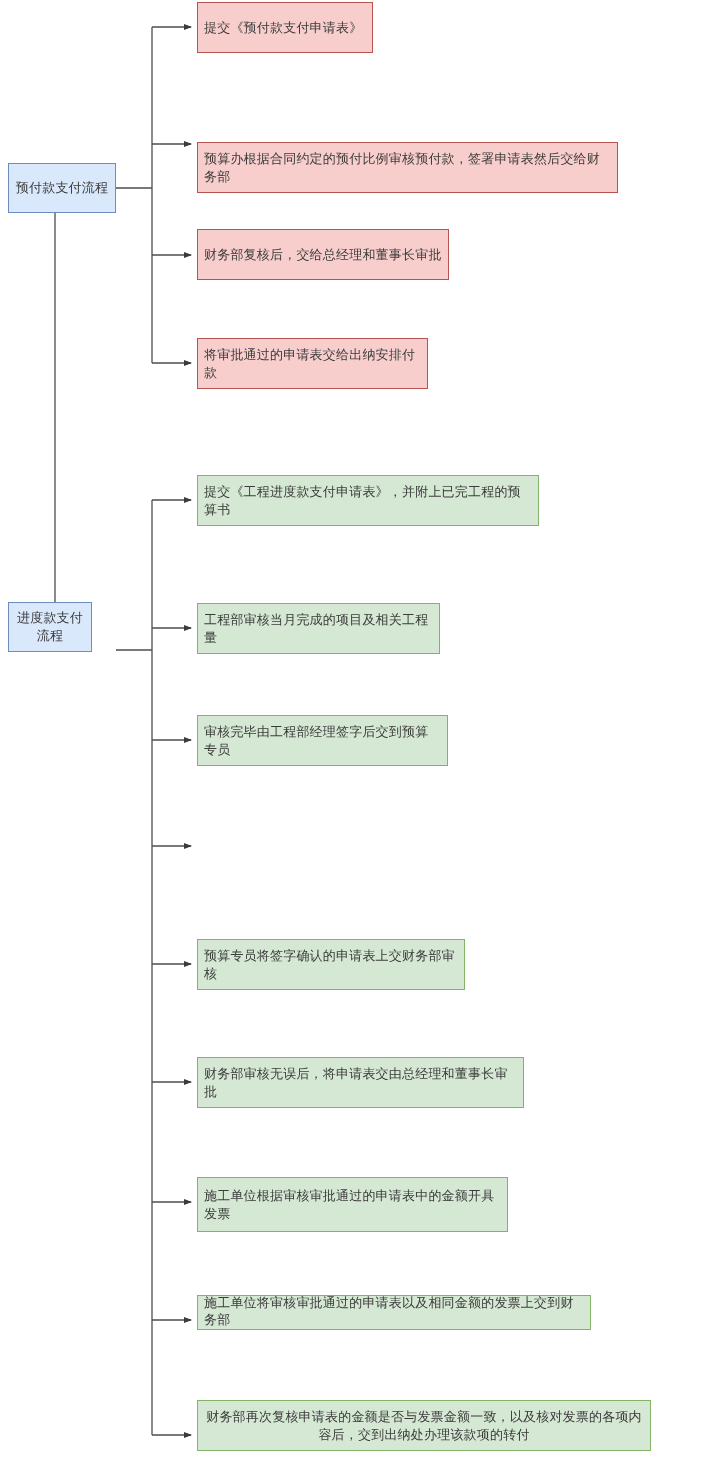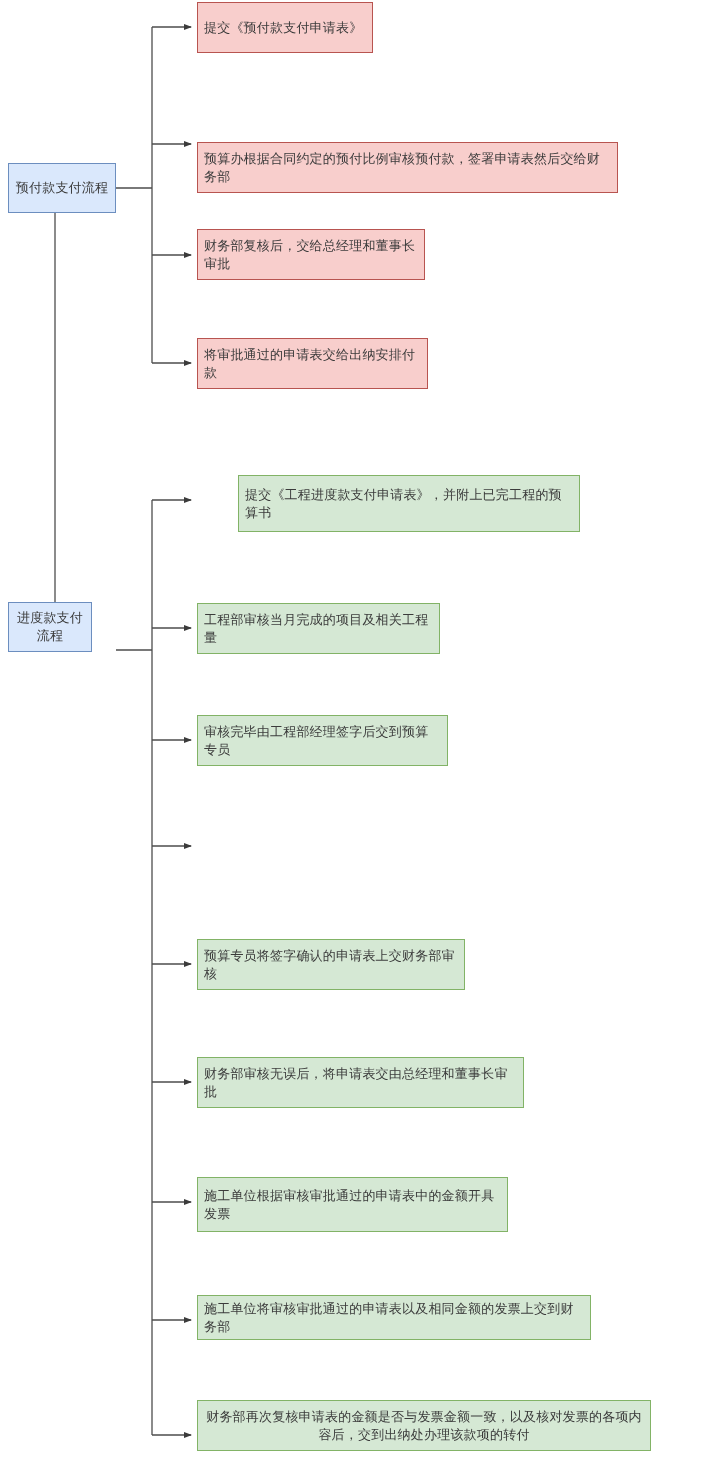--- a/index.html
+++ b/index.html
@@ -121,29 +121,29 @@
   </div>
 
   <div class="node node-pink" style="left:197px; top:2px; width:176px; height:51px;">
     <span class="node-label left">提交《预付款支付申请表》</span>
   </div>
 
   <div class="node node-pink" style="left:197px; top:118px; width:421px; height:51px;margin-top:24px;">
     <span class="node-label left">预算办根据合同约定的预付比例审核预付款，签署申请表然后交给财务部</span>
   </div>
 
-  <div class="node node-pink" style="left:197px; top:229px; width:228px; height:51px;">
+  <div class="node node-pink" style="left:197px; top:229px; width:252px; height:51px;">
     <span class="node-label left">财务部复核后，交给总经理和董事长审批</span>
   </div>
 
   <div class="node node-pink" style="left:197px; top:338px; width:231px; height:51px;">
     <span class="node-label left">将审批通过的申请表交给出纳安排付款</span>
   </div>
 
-  <div class="node node-green" style="left:197px; top:475px; width:342px; height:57px;margin-left:41px;">
+  <div class="node node-green" style="left:197px; top:475px; width:342px; height:51px;">
     <span class="node-label left">提交《工程进度款支付申请表》，并附上已完工程的预算书</span>
   </div>
 
   <div class="node node-green" style="left:197px; top:603px; width:243px; height:51px;">
     <span class="node-label left">工程部审核当月完成的项目及相关工程量</span>
   </div>
 
   <div class="node node-green" style="left:197px; top:715px; width:251px; height:51px;">
     <span class="node-label left">审核完毕由工程部经理签字后交到预算专员</span>
   </div>
@@ -154,21 +154,21 @@
   </div>
 
   <div class="node node-green" style="left:197px; top:1057px; width:327px; height:51px;">
     <span class="node-label left">财务部审核无误后，将申请表交由总经理和董事长审批</span>
   </div>
 
   <div class="node node-green" style="left:197px; top:1177px; width:311px; height:55px;">
     <span class="node-label left">施工单位根据审核审批通过的申请表中的金额开具发票</span>
   </div>
 
-  <div class="node node-green" style="left:197px; top:1295px; width:394px; height:45px;">
+  <div class="node node-green" style="left:197px; top:1295px; width:394px; height:35px;align-items:flex-end;">
     <span class="node-label left">施工单位将审核审批通过的申请表以及相同金额的发票上交到财务部</span>
   </div>
 
   <div class="node node-green" style="left:197px; top:1400px; width:454px; height:51px;">
     <span class="node-label center">财务部再次复核申请表的金额是否与发票金额一致，以及核对发票的各项内容后，交到出纳处办理该款项的转付</span>
   </div>
 
 </div>
 
 </body></html>

